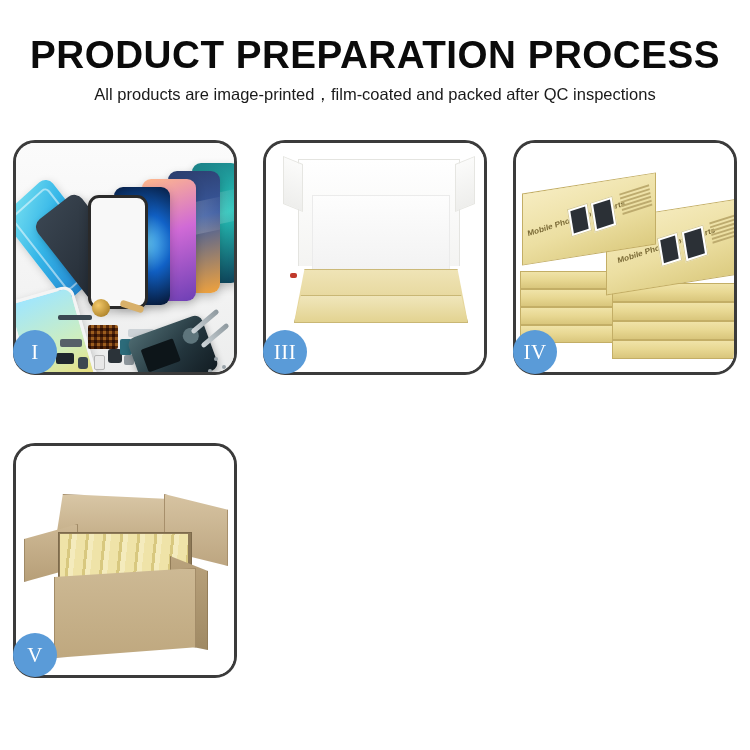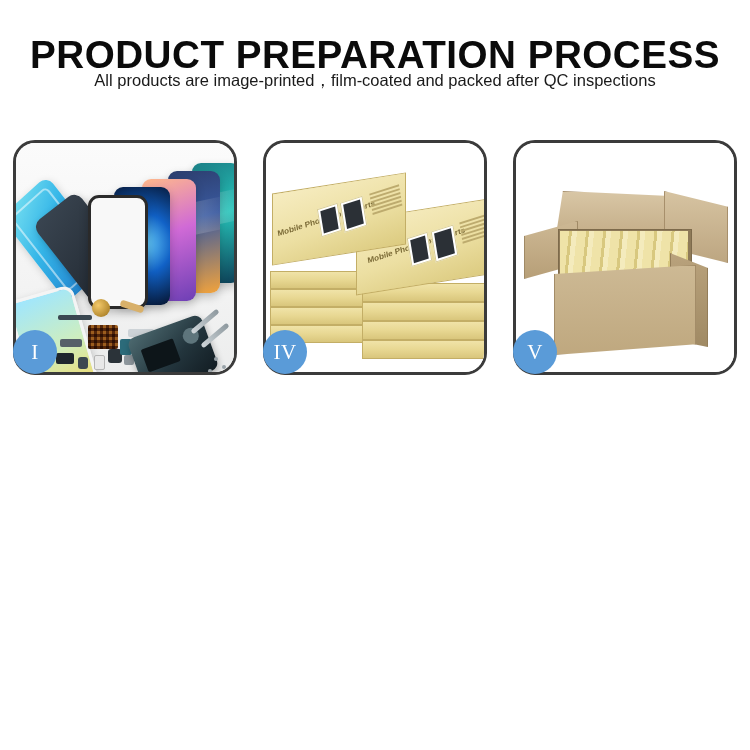--- a/index.html
+++ b/index.html
@@ -15,21 +15,21 @@
   .title {
     position: absolute; left: 0; top: 33px; width: 750px;
     text-align: center;
     font-family: "Liberation Sans", sans-serif;
     font-size: 39px; font-weight: 700; color: #0b0b0b;
     letter-spacing: 0.5px;
     transform: scaleX(0.99); transform-origin: center;
     white-space: nowrap;
   }
   .subtitle {
-    position: absolute; left: 0; top: 70px; width: 750px;
+    position: absolute; left: 0; top: 84px; width: 750px;
     text-align: center;
     font-size: 16.5px; font-weight: 400; color: #1a1a1a;
     white-space: nowrap;
   }
 
   
   .grid {
     position: absolute; left: 13px; top: 140px;
     width: 724px; height: 538px;
     display: grid;
@@ -301,20 +301,31 @@
         <div class="tool t1"></div>
         <div class="tool t2"></div>
         <div class="scrw s1"></div>
         <div class="scrw s2"></div>
         <div class="scrw s3"></div>
       </div>
       <div class="badge">I</div>
     </div>
 
 
+    <div class="panel">
+      <div class="panel-inner p3">
+        <div class="k3-lid"></div>
+        <div class="k3-foam"></div>
+        <div class="k3-base"></div>
+        <div class="k3-prod"></div>
+        <div class="k3-dot"></div>
+        <div class="k3-front"></div>
+      </div>
+      <div class="badge">III</div>
+    </div>
 
     <div class="panel">
       <div class="panel-inner p4">
         <div class="stack">
 
           <div class="kbox" style="left:4px;  top:128px; width:106px; height:16px;"></div>
           <div class="kbox" style="left:4px;  top:146px; width:106px; height:16px;"></div>
           <div class="kbox" style="left:4px;  top:164px; width:106px; height:16px;"></div>
           <div class="kbox" style="left:4px;  top:182px; width:106px; height:16px;"></div>
 

